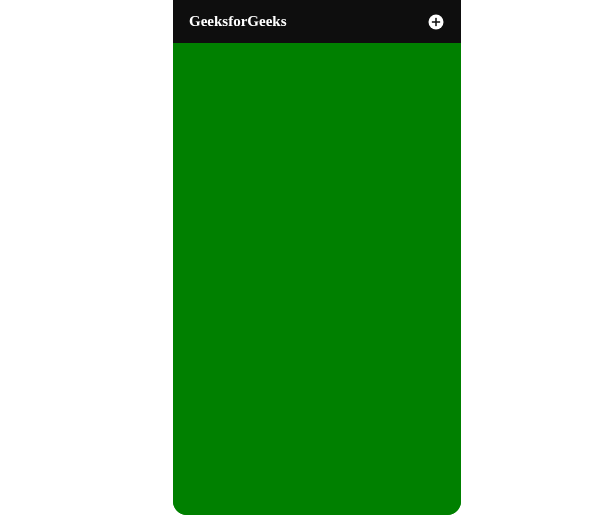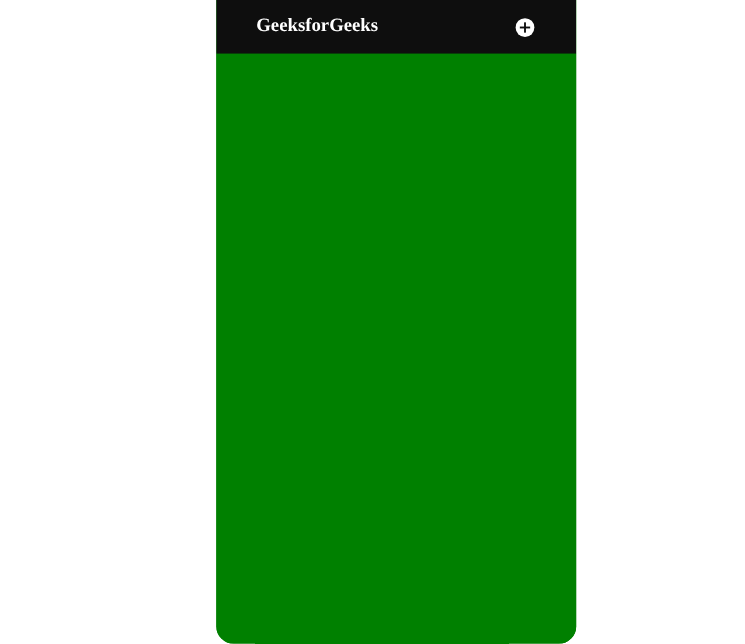--- a/index.html
+++ b/index.html
@@ -24,21 +24,21 @@
       border-radius: 0 0 14px 14px;
       overflow: hidden;
     }
     .app-bar {
       width: 100%;
       height: 43px;
       background: #0e0e0e;
       display: flex;
       align-items: center;
       justify-content: space-between;
-      padding: 0 32px;
+      padding: 0 16px;
     }
     .app-title {
       color: #ffffff;
       font-size: 15px;
       font-weight: bold;
       font-family: Georgia, 'Times New Roman', serif;
     }
     .plus-btn {
       display: flex;
       align-items: center;

